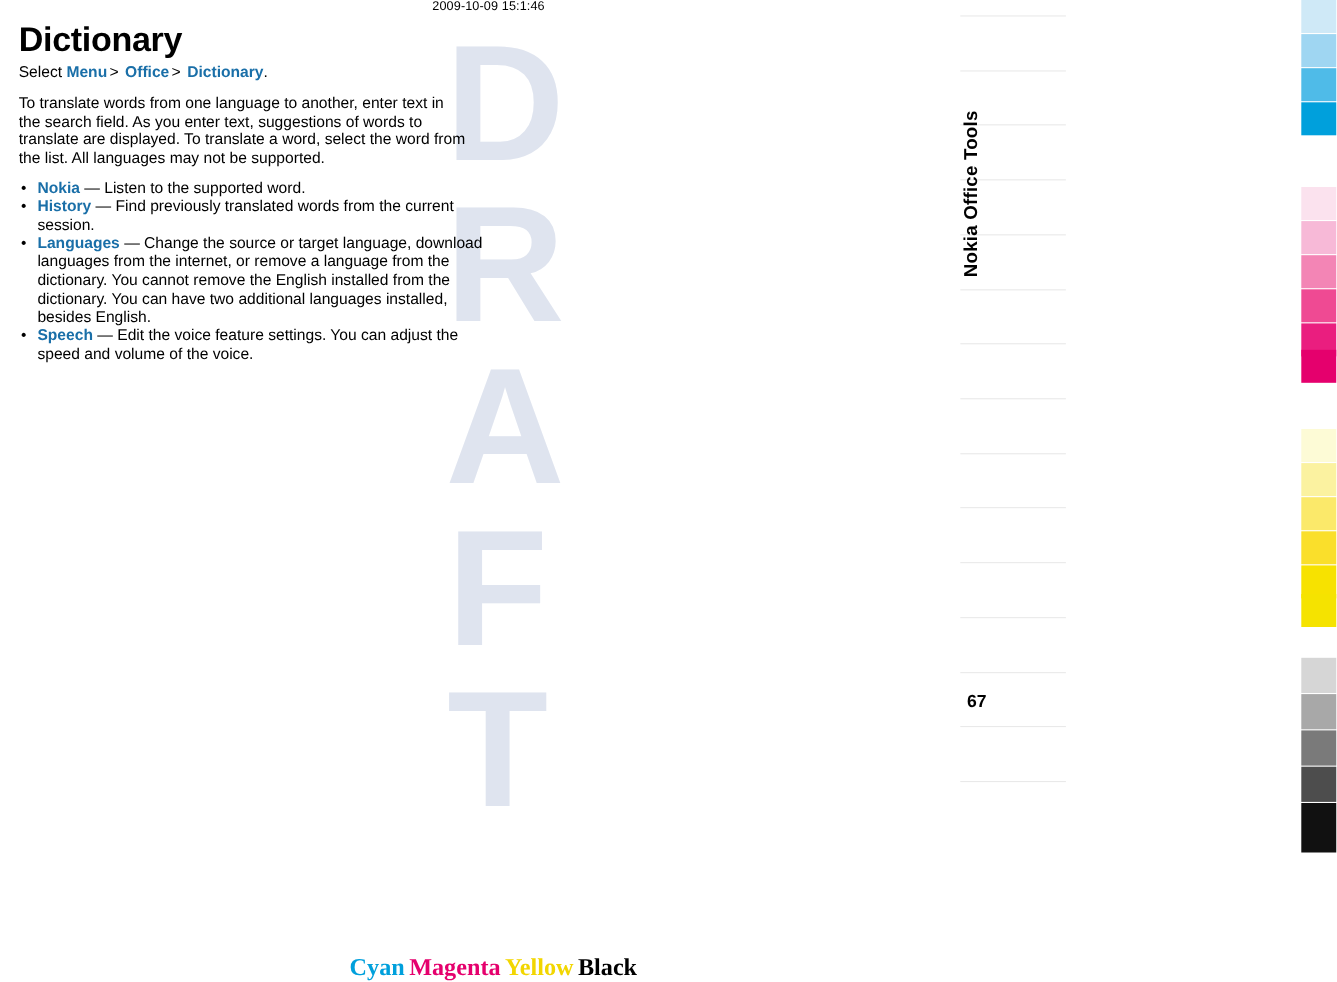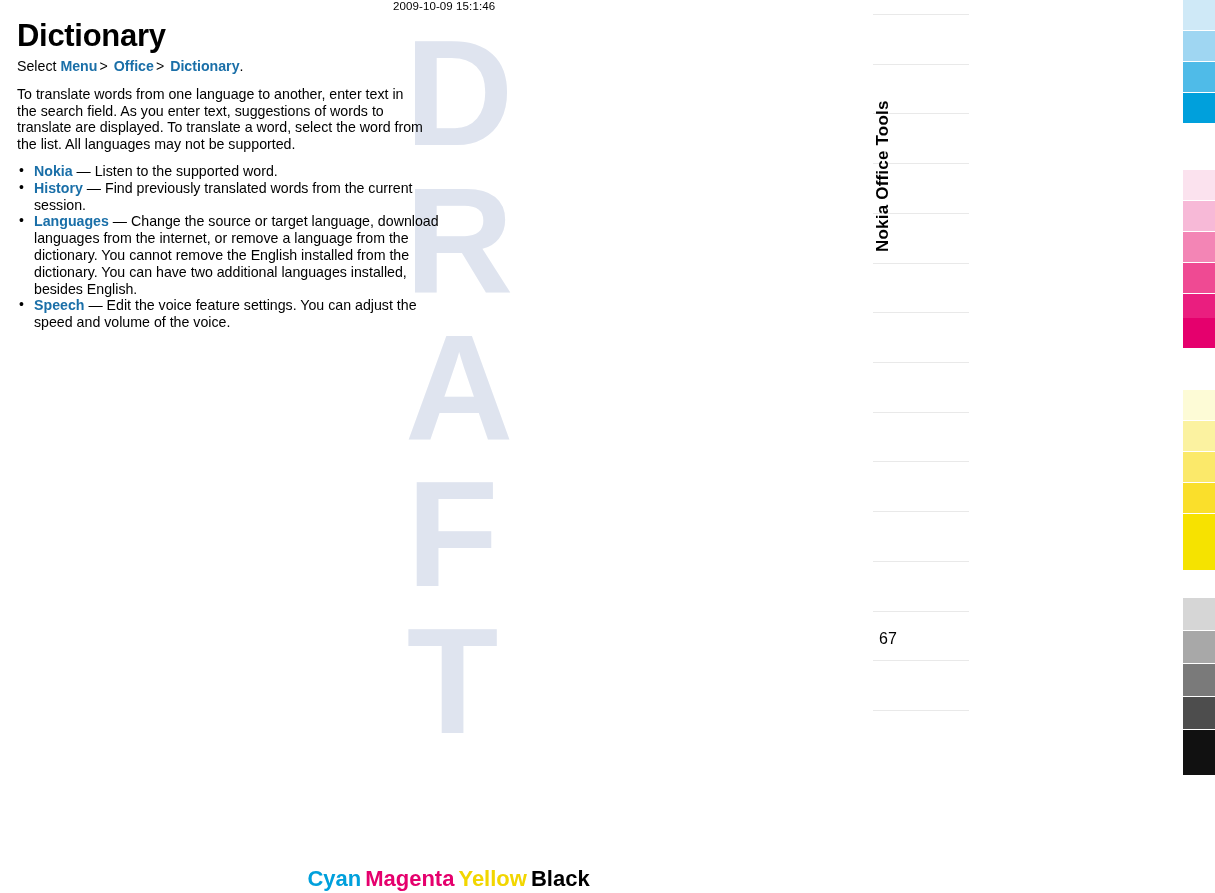--- a/index.html
+++ b/index.html
@@ -131,21 +131,21 @@
     width: 96px;
     height: 1px;
     background: #e9e9e9;
   }
 
   .page-number {
     position: absolute;
     left: 879px;
     top: 630px;
     font-size: 16px;
-    font-weight: normal;
+    font-weight: bold;
     color: #000;
     font-family: "Liberation Sans", sans-serif;
   }
 
   
   .colorbar {
     position: absolute;
     right: 0;
     top: 0;
     width: 32px;
@@ -157,21 +157,21 @@
     width: 32px;
   }
 
   
   .colornames {
     position: absolute;
     left: 0;
     top: 866px;
     width: 897px;
     text-align: center;
-    font-family: Liberation Sans, sans-serif;
+    font-family: Liberation Serif, serif;
     font-size: 22px;
     font-weight: bold;
     letter-spacing: 0px;
   }
   .cn-cyan    { color: #00a0dc; }
   .cn-magenta { color: #e5006d; }
   .cn-yellow  { color: #f2d600; }
   .cn-black   { color: #000000; }
   .colornames span { padding: 0 2px; }
 </style>

